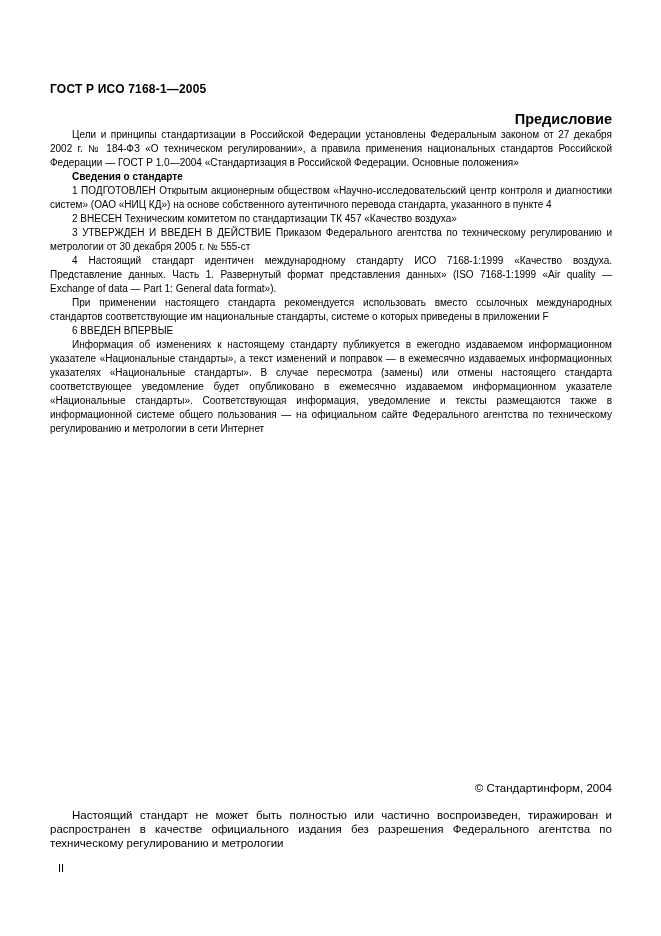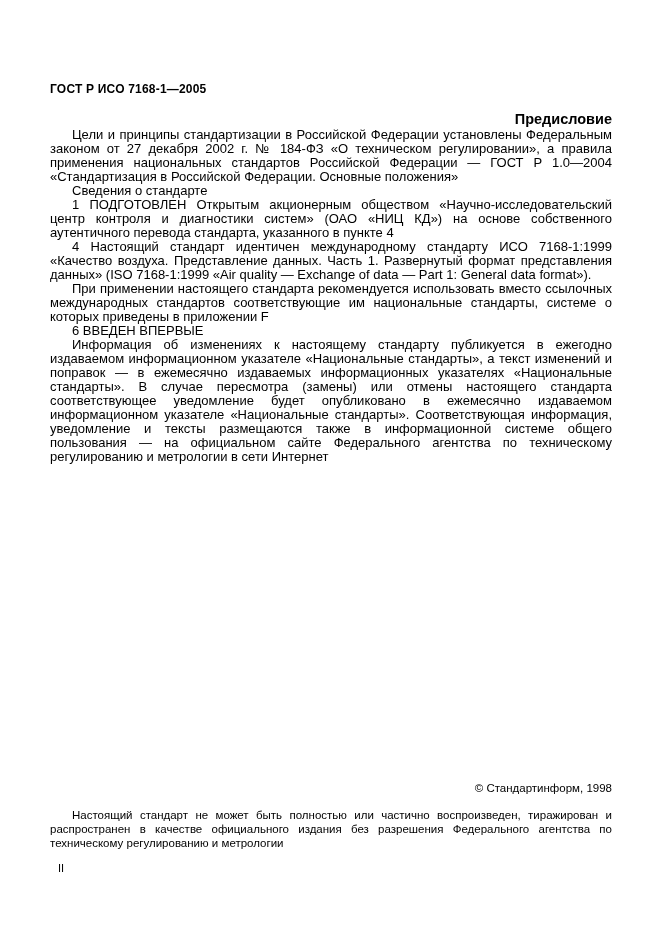--- a/index.html
+++ b/index.html
@@ -31,32 +31,32 @@
   }
   .doc-title {
     margin: 15px 0 0 0;
     font-size: 14.5px;
     line-height: 17px;
     font-weight: bold;
     text-align: right;
   }
   p.body {
     margin: 0;
-    font-size: 13px;
+    font-size: 10px;
     line-height: 14px;
     text-align: justify;
     text-indent: 22px;
   }
   .gap14 { margin-top: 14px; }
   .gap13 { margin-top: 13px; }
   .gap12 { margin-top: 12px; }
   .gap8  { margin-top: 8px; }
   .gap15 { margin-top: 15px; }
   .subheading {
-    font-weight: normal;
+    font-weight: bold;
     text-align: left;
   }
   .italic { }
   .footer {
     position: absolute;
     left: 50px;
     width: 562px;
     top: 781px;
   }
   .copyright {
@@ -90,31 +90,33 @@
     <div class="doc-code">ГОСТ Р ИСО 7168-1—2005</div>
 
     <div class="doc-title">Предисловие</div>
 
     <p class="body gap14">Цели и принципы стандартизации в Российской Федерации установлены Федеральным законом от 27 декабря 2002 г. № 184-ФЗ «О техническом регулировании», а правила применения национальных стандартов Российской Федерации — ГОСТ Р 1.0—2004 «Стандартизация в Российской Федерации. Основные положения»</p>
 
     <p class="body subheading gap14">Сведения о стандарте</p>
 
     <p class="body gap13">1 ПОДГОТОВЛЕН Открытым акционерным обществом «Научно-исследовательский центр контроля и диагностики систем» (ОАО «НИЦ КД») на основе собственного аутентичного перевода стандарта, указанного в пункте 4</p>
 
+    <p class="body gap12">2 ВНЕСЕН Техническим комитетом по стандартизации ТК 457 «Качество воздуха»</p>
 
+    <p class="body gap12">3 УТВЕРЖДЕН И ВВЕДЕН В ДЕЙСТВИЕ Приказом Федерального агентства по техническому регулированию и метрологии от 30 декабря 2005 г. № 555-ст</p>
 
     <p class="body gap8">4 Настоящий стандарт идентичен международному стандарту ИСО 7168-1:1999 «Качество воздуха. Представление данных. Часть 1. Развернутый формат представления данных» (ISO 7168-1:1999 «Air quality — Exchange of data — Part 1: General data format»).</p>
 
     <p class="body">При применении настоящего стандарта рекомендуется использовать вместо ссылочных международных стандартов соответствующие им национальные стандарты, системе о которых приведены в приложении F</p>
 
     <p class="body gap15">6 ВВЕДЕН ВПЕРВЫЕ</p>
 
     <p class="body italic gap14">Информация об изменениях к настоящему стандарту публикуется в ежегодно издаваемом информационном указателе «Национальные стандарты», а текст изменений и поправок — в ежемесячно издаваемых информационных указателях «Национальные стандарты». В случае пересмотра (замены) или отмены настоящего стандарта соответствующее уведомление будет опубликовано в ежемесячно издаваемом информационном указателе «Национальные стандарты». Соответствующая информация, уведомление и тексты размещаются также в информационной системе общего пользования — на официальном сайте Федерального агентства по техническому регулированию и метрологии в сети Интернет</p>
 
   </div>
 
   <div class="footer">
-    <p class="copyright">© Стандартинформ, 1998</p>
+    <p class="copyright">© Стандартинформ, 2004</p>
     <p class="restriction">Настоящий стандарт не может быть полностью или частично воспроизведен, тиражирован и распространен в качестве официального издания без разрешения Федерального агентства по техническому регулированию и метрологии</p>
   </div>
 
   <div class="page-number">II</div>
 </div>
 
 </body></html>

